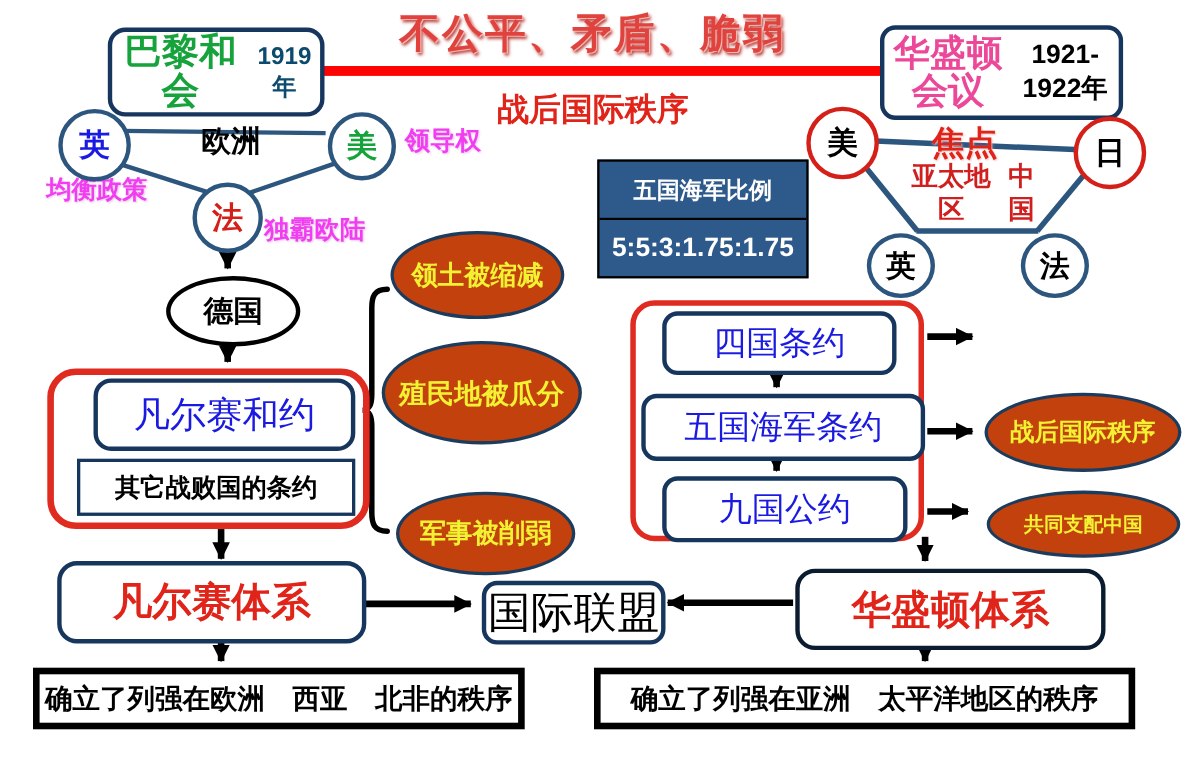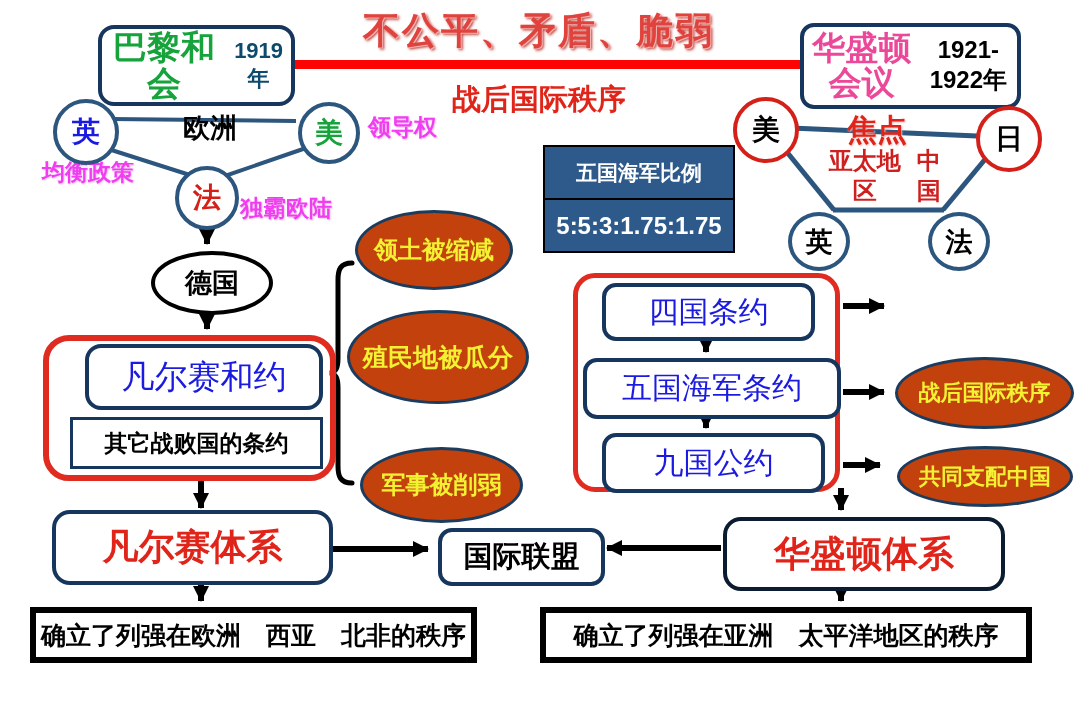--- a/index.html
+++ b/index.html
@@ -45,21 +45,21 @@
   .red-rect{border:6px solid #e02b20;border-radius:26px;background:transparent;z-index:1;}
   .navy-box{border:4px solid #17365d;border-radius:16px;background:#fff;z-index:2;}
   .navy-rect{border:3px solid #17365d;background:#fff;z-index:2;}
   .treaty-blue{color:#1a1ae0;font-weight:400;}
   .other-treaty{color:#000;font-size:23px;font-weight:900;white-space:pre;}
 
   .ellipse{border-radius:50%;background:#c2410c;border:3px solid #1c3c5e;
            color:#f2f233;font-weight:900;z-index:2;white-space:nowrap;}
 
   .system-text{color:#e02419;font-size:36px;font-weight:900;white-space:nowrap;}
-  .league-text{color:#000;font-size:29px;font-weight:700;}
+  .league-text{color:#000;font-size:39px;font-weight:400;}
   .outcome-box{border:6px solid #000;background:#fff;color:#000;font-size:25px;
                font-weight:900;white-space:pre;z-index:2;}
 
   
   .ratio-table{background:#2e5a8b;border:2px solid #000;z-index:2;display:flex;flex-direction:column;}
   .ratio-row{flex:1;display:flex;align-items:center;justify-content:center;
              color:#ffffff;font-weight:900;border-bottom:2px solid #000;white-space:pre;}
   .ratio-row:last-child{border-bottom:none;}
 </style>
 </head>
@@ -201,21 +201,21 @@
   <div class="abs navy-box flexc treaty-blue" style="left:583px;top:358px;width:250px;height:53px;border-radius:14px;font-size:30px;">
     <span>五国海军条约</span>
   </div>
   <div class="abs navy-box flexc treaty-blue" style="left:602px;top:433px;width:215px;height:52px;border-radius:14px;font-size:30px;">
     <span>九国公约</span>
   </div>
 
   <div class="abs ellipse flexc" style="left:895px;top:357px;width:173px;height:66px;font-size:22px;">
     <span>战后国际秩序</span>
   </div>
-  <div class="abs ellipse flexc" style="left:897px;top:446px;width:170px;height:55px;font-size:22px;">
+  <div class="abs ellipse flexc" style="left:897px;top:446px;width:170px;height:55px;font-size:18px;">
     <span>共同支配中国</span>
   </div>
 
   <div class="abs navy-box flexc" style="left:723px;top:517px;width:274px;height:66px;border-radius:18px;border-color:#0c1c30;">
     <span class="system-text">华盛顿体系</span>
   </div>
 
 </div>
 
 </body></html>

